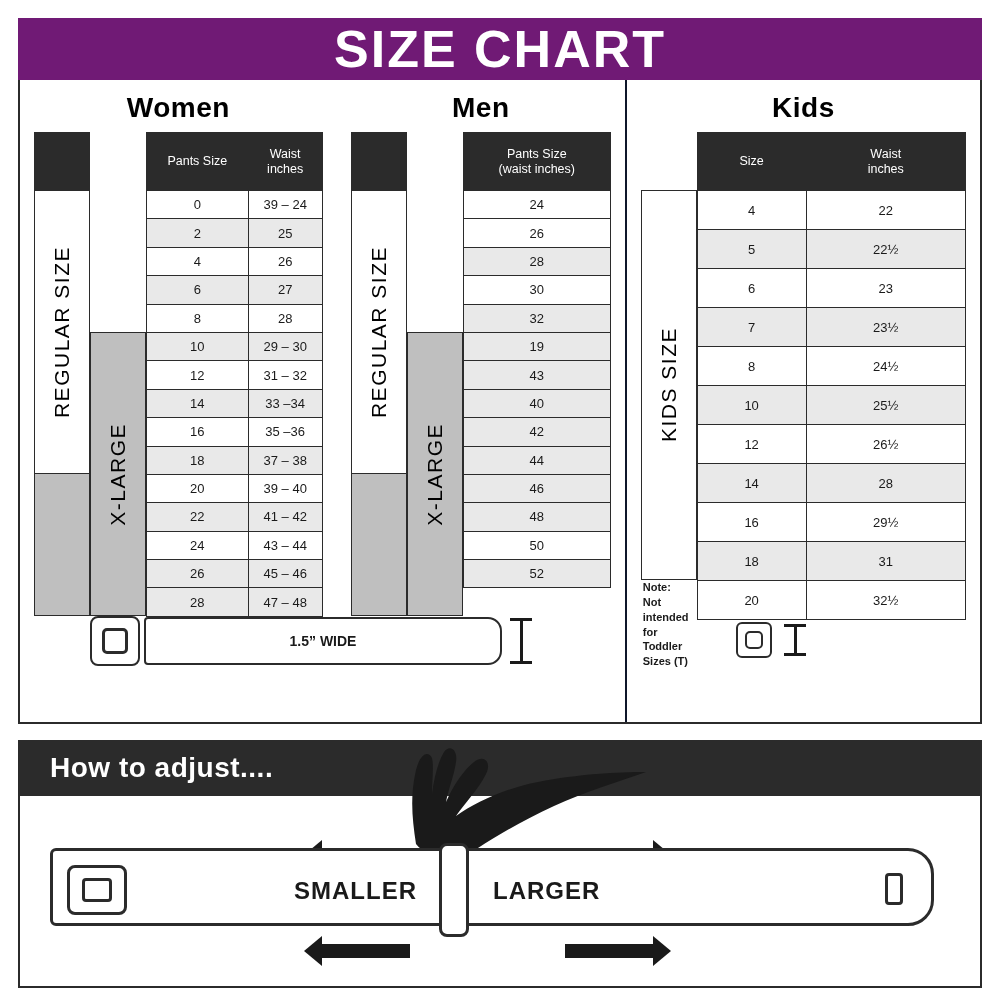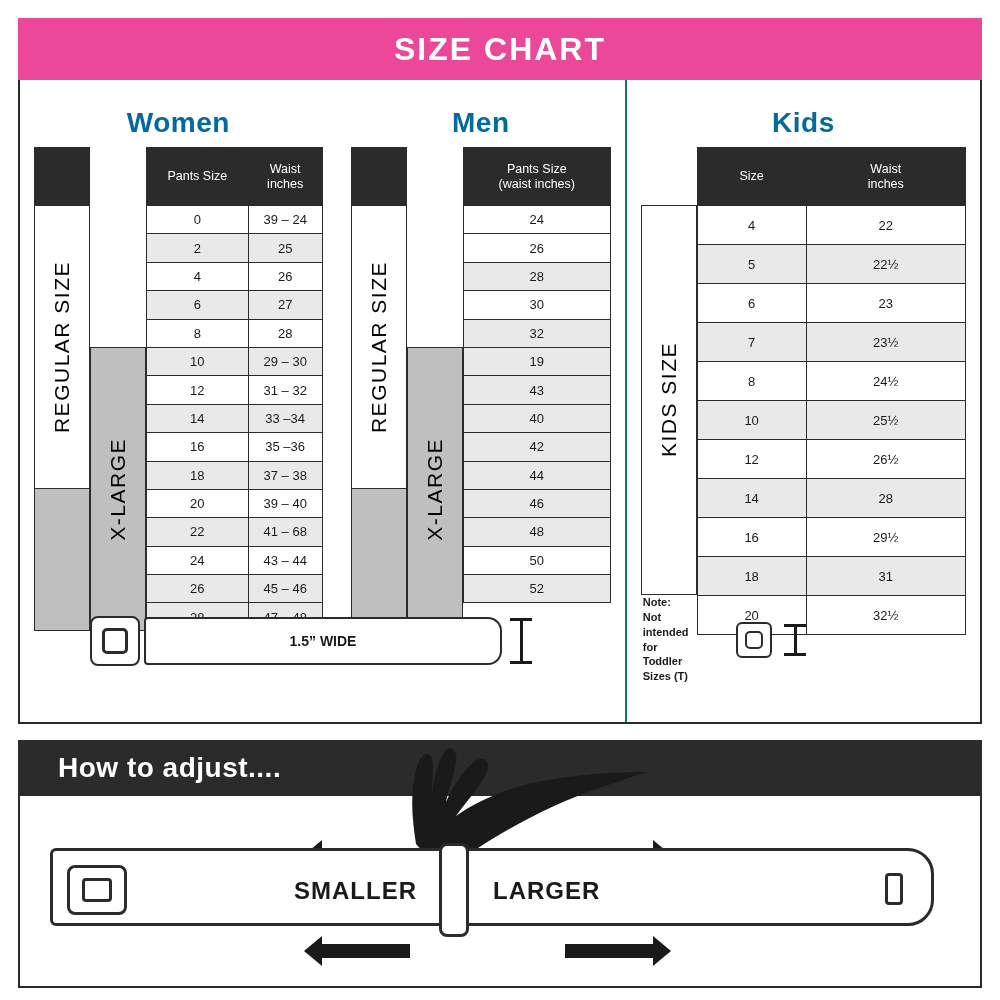--- a/index.html
+++ b/index.html
@@ -14,46 +14,46 @@
     width: 1000px; height: 1000px;
     background: #ffffff;
     padding: 18px 18px;
   }
   .sheet {
     width: 964px;
     margin: 0 auto;
   }
   
   .title-bar {
-    background: #ec4899;
+    background: #701a75;
     color: #ffffff;
     text-align: center;
     height: 62px;
     line-height: 62px;
-    font-size: 32px;
+    font-size: 52px;
     font-weight: bold;
     letter-spacing: 2px;
   }
   
   .body-panel {
     border: 2px solid #2b2b2b;
     border-top: none;
     display: flex;
     height: 644px;
   }
   .col-women { width: 330px; }
   .col-men   { width: 300px; }
-  .col-kids  { width: 370px; border-left: 2px solid #0f766e; }
+  .col-kids  { width: 370px; border-left: 2px solid #0f172a; }
 
   .col-head {
     text-align: center;
-    color: #0369a1;
+    color: #000000;
     font-size: 28px;
     font-weight: bold;
-    padding-top: 27px;
+    padding-top: 12px;
     padding-bottom: 8px;
     letter-spacing: .5px;
   }
 
   
   .tbl-wrap { position: relative; padding: 0 14px; }
   table.size {
     border-collapse: collapse;
     font-size: 13px;
     width: 100%;
@@ -153,21 +153,21 @@
   .ibar span {
     position: absolute; left: 9.5px; top: 0; width: 3px; height: 46px; background: #1a1a1a;
   }
 
   
   .adjust-bar {
     background: #2b2b2b;
     color: #ffffff;
     height: 56px;
     display: flex; align-items: center;
-    padding-left: 40px;
+    padding-left: 32px;
     font-size: 28px;
     font-weight: bold;
     letter-spacing: .5px;
     margin-top: 16px;
   }
   .adjust-panel {
     border: 2px solid #2b2b2b;
     border-top: none;
     height: 192px;
     position: relative;
@@ -306,21 +306,21 @@
                 <tr>
                     <td class="alt">18</td>
                     <td class="alt">37 – 38</td>
                   </tr>
                 <tr>
                     <td class="plain">20</td>
                     <td class="plain">39 – 40</td>
                   </tr>
                 <tr>
                     <td class="alt">22</td>
-                    <td class="alt">41 – 68</td>
+                    <td class="alt">41 – 42</td>
                   </tr>
                 <tr>
                     <td class="plain">24</td>
                     <td class="plain">43 – 44</td>
                   </tr>
                 <tr>
                     <td class="alt">26</td>
                     <td class="alt">45 – 46</td>
                   </tr>
                 <tr>

